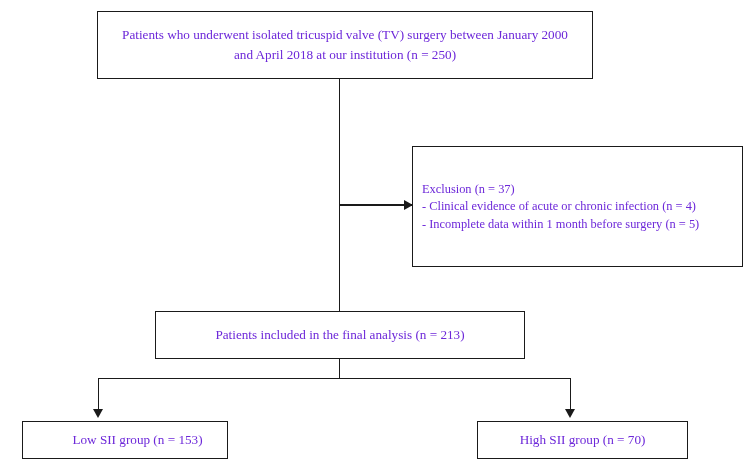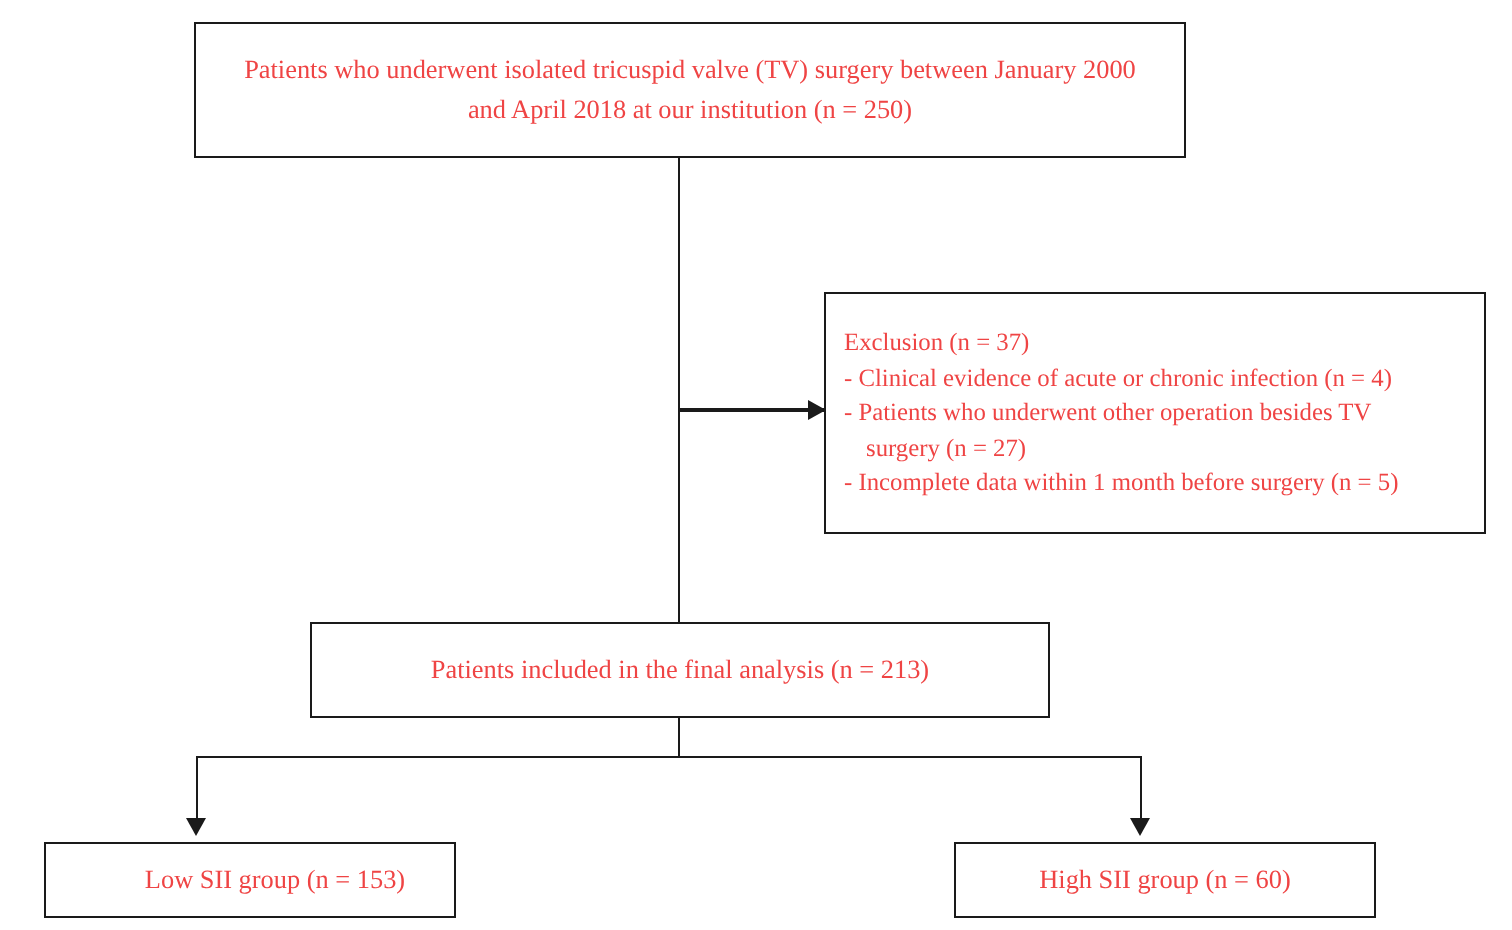--- a/index.html
+++ b/index.html
@@ -6,21 +6,21 @@
     margin: 0;
     padding: 0;
     background: #ffffff;
   }
   #canvas {
     position: relative;
     width: 756px;
     height: 465px;
     background: #ffffff;
     font-family: "Liberation Serif", serif;
-    color: #ef4444;
+    color: #6d28d9;
     overflow: hidden;
   }
   .node {
     position: absolute;
     box-sizing: border-box;
     border: 1.5px solid #1a1a1a;
     background: #ffffff;
     display: flex;
     align-items: center;
     justify-content: center;
@@ -149,39 +149,35 @@
     </div>
   </div>
 
   <div class="node" id="box-exclusion">
     <div class="inner">
       <span class="excl-title">Exclusion (n = 37)</span>
       <span class="excl-item">
         <span>- Clinical evidence of acute or chronic infection (n = 4)</span>
       </span>
       <span class="excl-item">
-        <span>- Patients who underwent other operation besides TV</span>
-        <span class="cont">surgery (n = 27)</span>
-      </span>
-      <span class="excl-item">
         <span>- Incomplete data within 1 month before surgery (n = 5)</span>
       </span>
     </div>
   </div>
 
   <div class="node" id="box-final">
     <div class="inner">Patients included in the final analysis (n = 213)</div>
   </div>
 
   <div class="node" id="box-low">
     <div class="inner">Low SII group (n = 153)</div>
   </div>
 
   <div class="node" id="box-high">
-    <div class="inner">High SII group (n = 60)</div>
+    <div class="inner">High SII group (n = 70)</div>
   </div>
 
   <div class="conn v" id="trunk-top"></div>
   <div class="conn h" id="branch-excl"></div>
   <div class="arrow-head arrow-right" id="head-excl"></div>
 
   <div class="conn v" id="trunk-split"></div>
   <div class="conn h" id="split-bar"></div>
 
   <div class="conn v" id="drop-left"></div>

